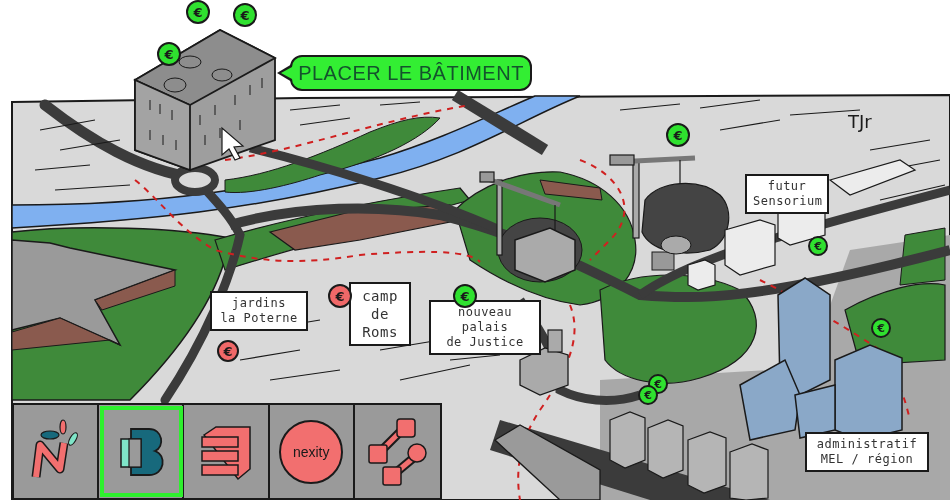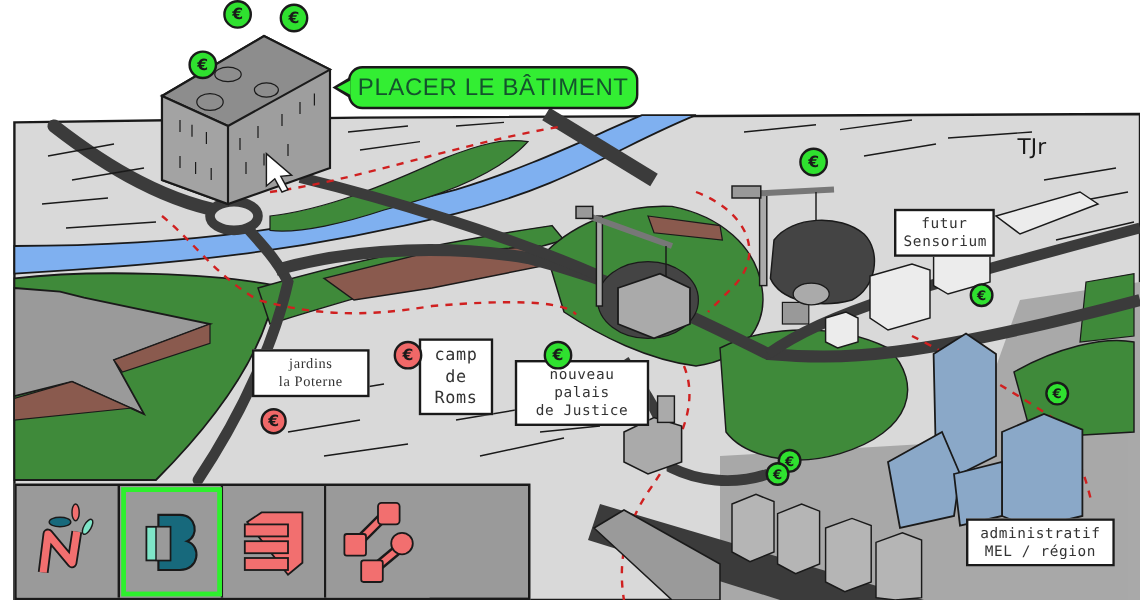--- a/index.html
+++ b/index.html
@@ -167,21 +167,21 @@
   <div class="cta-tail"></div>
   <div class="cta">
     <span>PLACER LE BÂTIMENT</span>
   </div>
   <div class="cta-tail-inner"></div>
 
   <div class="label-box" style="left:745px;top:150px;width:84px;margin-top:24px;">
     <div>futur</div>
     <div>Sensorium</div>
   </div>
-  <div class="label-box" style="left:210px;top:291px;width:98px;font-family:Liberation Serif, serif;">
+  <div class="label-box" style="left:210px;top:291px;width:98px;">
     <div>jardins</div>
     <div>la Poterne</div>
   </div>
   <div class="label-box" style="left:429px;top:300px;width:112px;">
     <div>nouveau palais</div>
     <div>de Justice</div>
   </div>
   <div class="label-box" style="left:349px;top:282px;width:62px;font-size:14px;line-height:18px;">
     <div>camp</div>
     <div>de</div>
@@ -243,20 +243,25 @@
         <rect x="18" y="22" width="12" height="28" fill="#9a9a9a" stroke="#1a1a1a" stroke-width="1.2"></rect>
       </svg>
     </div>
     <div class="tool">
       <svg width="64" height="70" viewBox="0 0 64 70">
         <path d="M10 18 L22 10 L56 10 L56 52 L44 62 Z" fill="#f26f6f" stroke="#1a1a1a" stroke-width="1.5"></path>
         <rect x="8" y="20" width="36" height="10" fill="#f26f6f" stroke="#1a1a1a" stroke-width="1.5"></rect>
         <rect x="8" y="34" width="36" height="10" fill="#f26f6f" stroke="#1a1a1a" stroke-width="1.5"></rect>
         <rect x="8" y="48" width="36" height="10" fill="#f26f6f" stroke="#1a1a1a" stroke-width="1.5"></rect>
       </svg>
+    </div>
+    <div class="tool">
+      <div style="width:64px;height:64px;border-radius:50%;background:#f26f6f;border:2px solid #1a1a1a;display:flex;align-items:center;justify-content:center;box-sizing:border-box;">
+        <span class="nexity-text">nexity</span>
+      </div>
     </div>
     <div class="tool">
       <svg width="64" height="74" viewBox="0 0 64 74">
         <path d="M14 38 L38 14" stroke="#1a1a1a" stroke-width="9"></path>
         <path d="M14 38 L38 14" stroke="#f26f6f" stroke-width="5"></path>
         <path d="M28 60 L52 40" stroke="#1a1a1a" stroke-width="9"></path>
         <path d="M28 60 L52 40" stroke="#f26f6f" stroke-width="5"></path>
         <rect x="4" y="30" width="18" height="18" rx="2" fill="#f26f6f" stroke="#1a1a1a" stroke-width="1.5"></rect>
         <rect x="32" y="4" width="18" height="18" rx="3" fill="#f26f6f" stroke="#1a1a1a" stroke-width="1.5"></rect>
         <rect x="18" y="52" width="18" height="18" rx="2" fill="#f26f6f" stroke="#1a1a1a" stroke-width="1.5"></rect>

